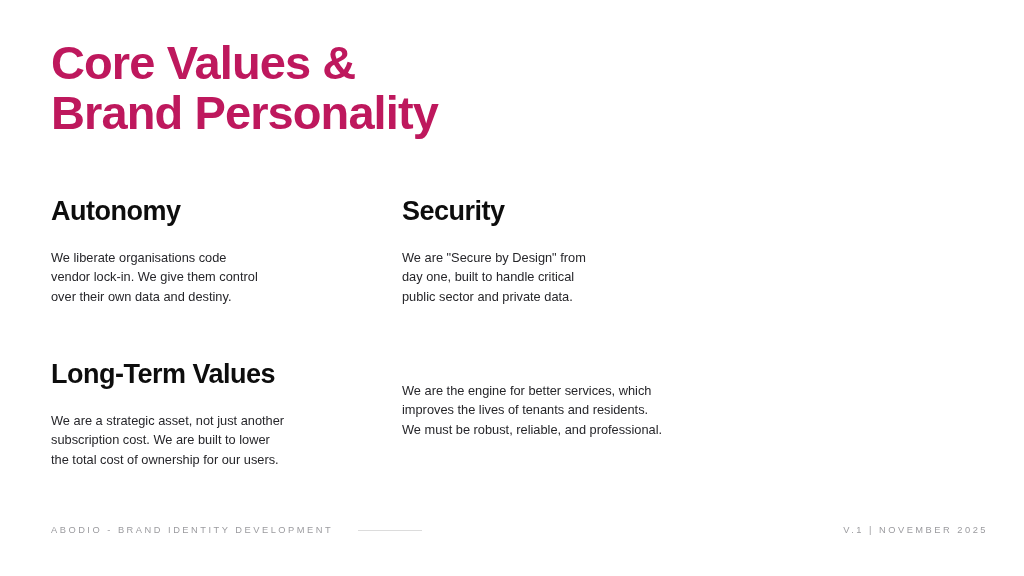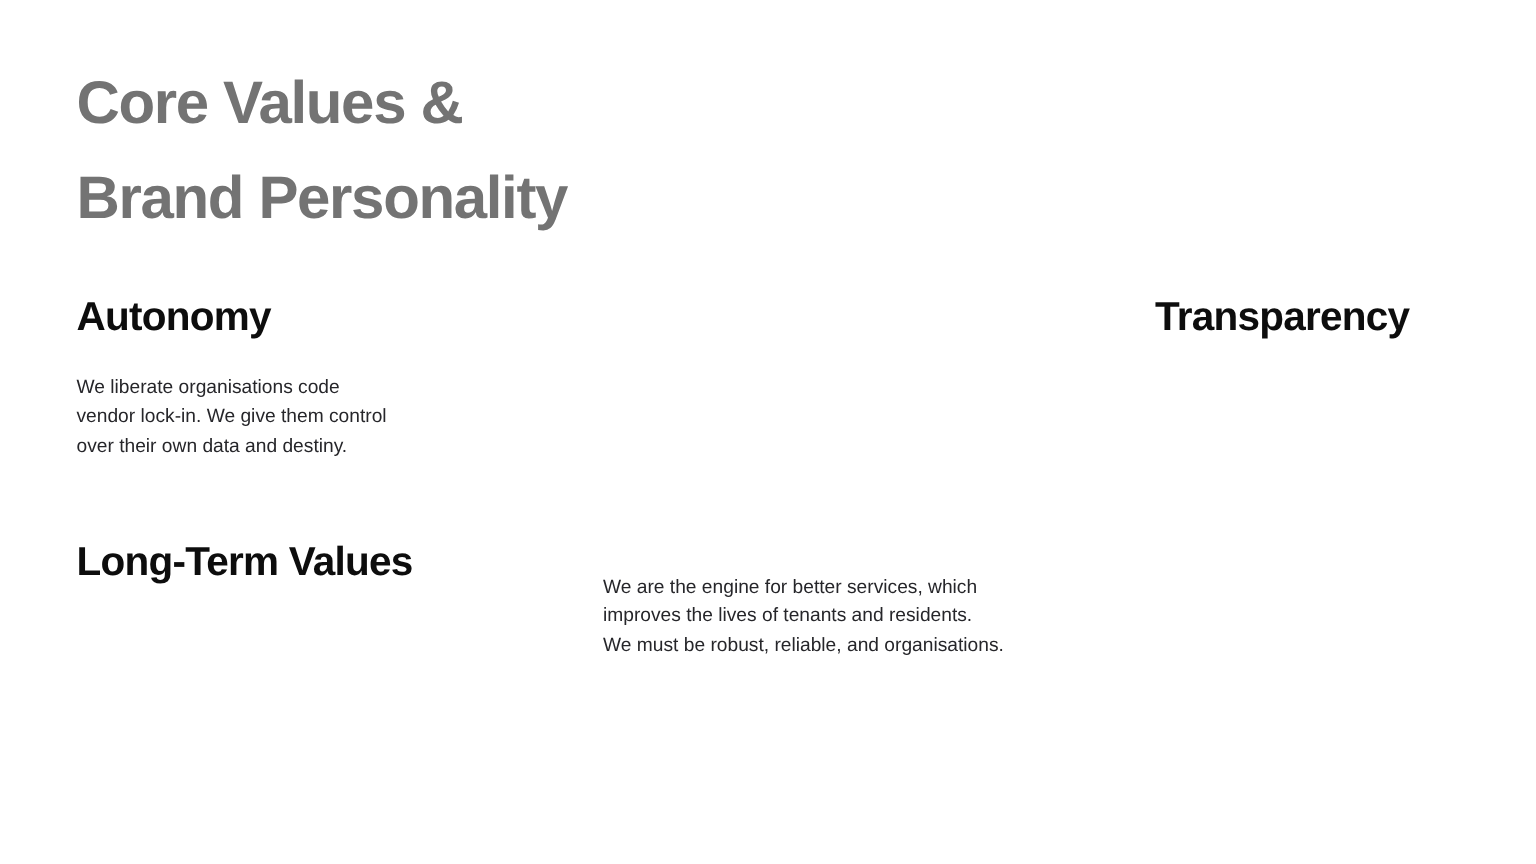--- a/index.html
+++ b/index.html
@@ -20,25 +20,25 @@
     height: 576px;
     background: #ffffff;
     box-sizing: border-box;
   }
 
   
   .title {
     position: absolute;
     left: 51px;
     top: 38px;
-    font-size: 40px;
+    font-size: 47px;
     font-weight: 700;
-    line-height: 63px;
+    line-height: 50px;
     letter-spacing: -0.9px;
-    color: #737373;
+    color: #be185d;
     white-space: pre-line;
     margin: 0;
   }
 
   
   .grid {
     position: absolute;
     left: 0;
     top: 196px;
     width: 984px;
@@ -123,37 +123,51 @@
 
     <div class="row row-1">
 
       <div class="block col-1">
         <h2 class="block-heading">Autonomy</h2>
         <p class="block-body">We liberate organisations code
 vendor lock-in. We give them control
 over their own data and destiny.</p>
       </div>
 
+      <div class="block col-2">
+        <h2 class="block-heading">Security</h2>
+        <p class="block-body">We are "Secure by Design" from
+day one, built to handle critical
+public sector and private data.</p>
+      </div>
 
       <div class="block col-3">
-        <h2 class="block-heading">Transparency</h2>
       </div>
 
     </div>
 
     <div class="row row-2">
 
       <div class="block col-1">
         <h2 class="block-heading">Long-Term Values</h2>
+        <p class="block-body">We are a strategic asset, not just another
+subscription cost. We are built to lower
+the total cost of ownership for our users.</p>
       </div>
 
       <div class="block col-2">
         <p class="block-body">We are the engine for better services, which
 improves the lives of tenants and residents.
-We must be robust, reliable, and organisations.</p>
+We must be robust, reliable, and professional.</p>
       </div>
 
     </div>
 
   </div>
 
+  <div class="footer">
+    <span class="footer-left">ABODIO - BRAND IDENTITY DEVELOPMENT</span>
+    <span class="footer-rule"></span>
+    <span class="footer-spacer"></span>
+    <span class="footer-right">V.1  |  NOVEMBER 2025</span>
+  </div>
 
 </div>
 
 </body></html>

